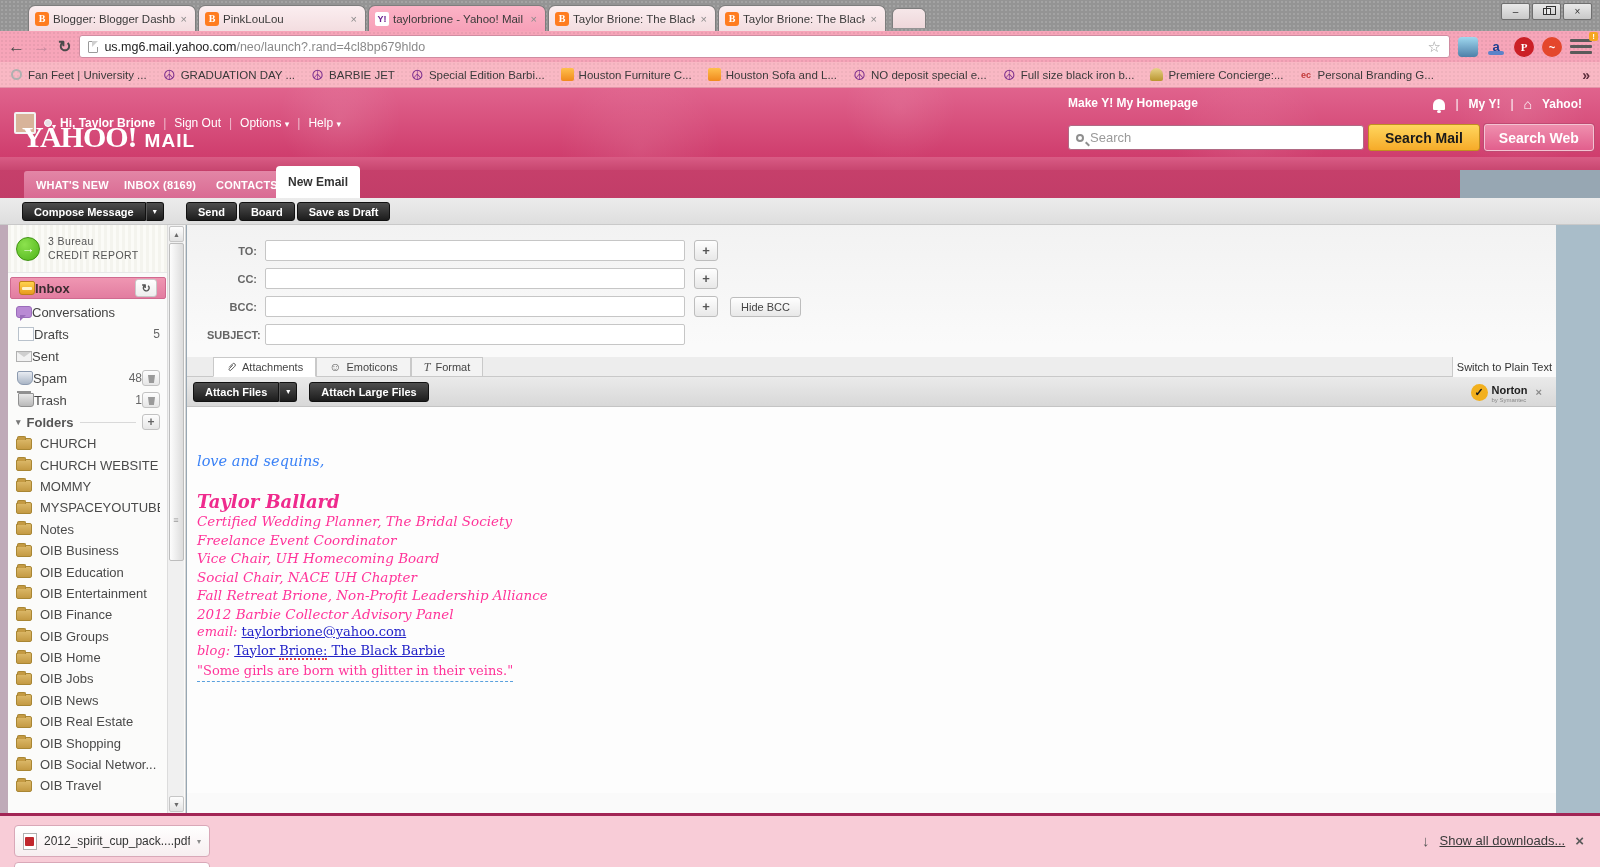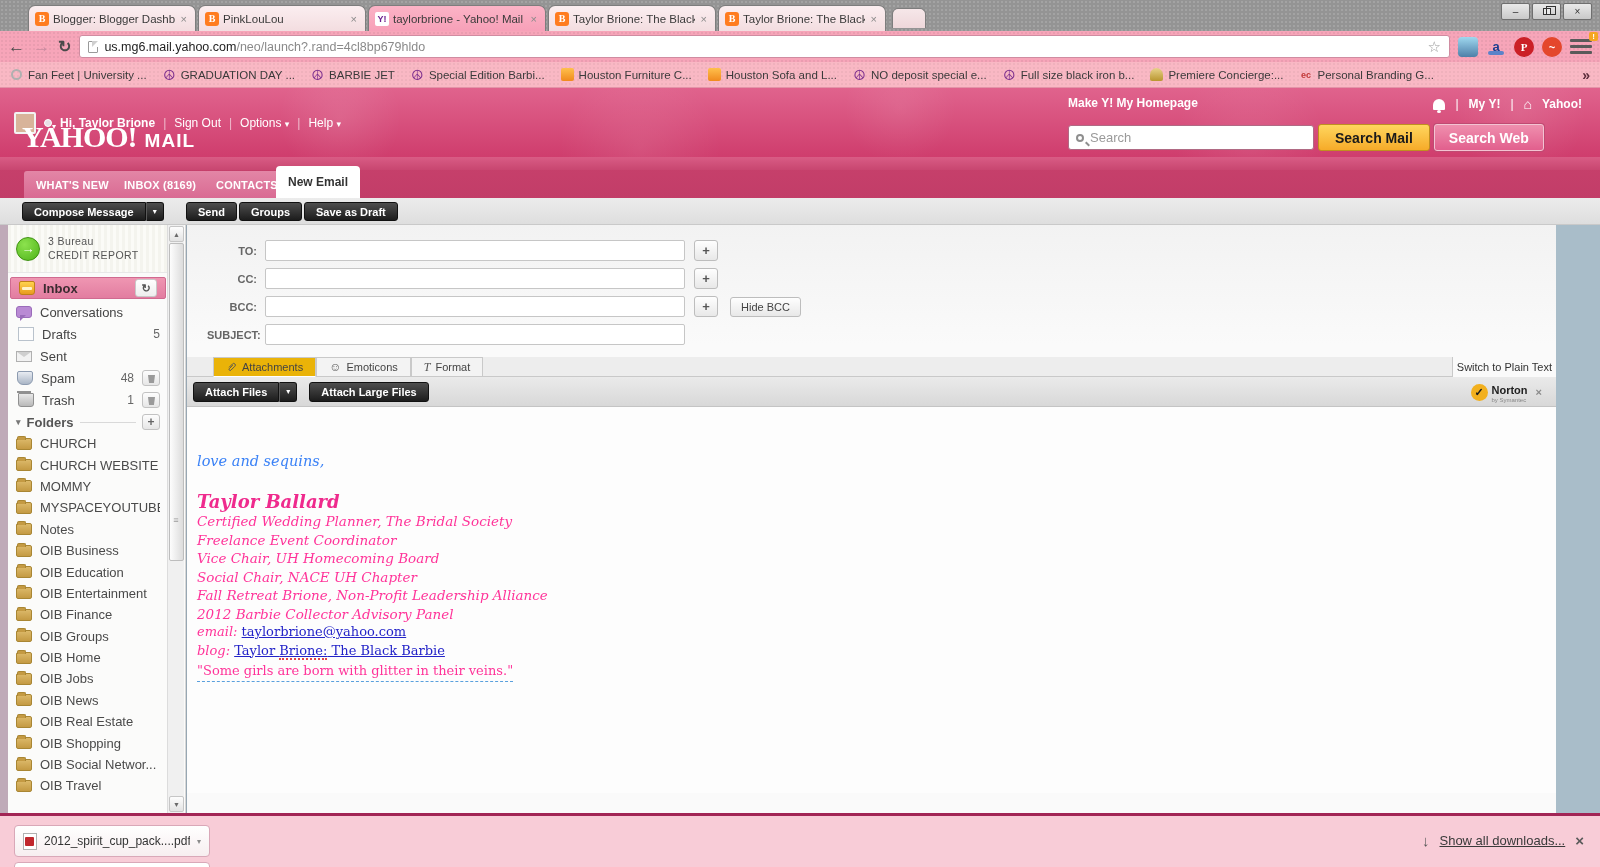--- a/index.html
+++ b/index.html
@@ -95,35 +95,35 @@
   .ylogo .main { font-family:"Liberation Serif",serif; font-weight:bold; font-size:30px;
     letter-spacing:-1px; color:#fff; }
   .ylogo .suffix { font-size:19px; font-weight:bold; letter-spacing:1px; color:#fff; }
   .yh-right-top { position:absolute; right:18px; top:8px; display:flex; align-items:center; gap:10px; font-size:12px; }
   .makehome { position:absolute; left:1068px; top:8px; font-weight:bold; font-size:12px; }
   .bellicon { width:12px; height:11px; background:#fff; border-radius:6px 6px 1px 1px; position:relative; }
   .bellicon::after { content:""; position:absolute; left:4px; bottom:-3px; width:4px; height:3px;
     background:#fff; border-radius:50%; }
   .homeicon { font-size:14px; }
   .ysearch { position:absolute; left:1068px; top:36px; display:flex; gap:4px; align-items:center; }
-  .searchwrap { width:246px; height:25px; background:#fff; border:1px solid #a8germ3b6; border:1px solid #b06a84;
+  .searchwrap { width:296px; height:25px; background:#fff; border:1px solid #a8germ3b6; border:1px solid #b06a84;
     border-radius:3px; display:flex; align-items:center; padding:0 7px; gap:6px; }
   .maglens { width:8px; height:8px; border:2px solid #8e8e8e; border-radius:50%; position:relative; flex:0 0 8px; }
   .maglens::after { content:""; position:absolute; left:7px; top:7px; width:5px; height:2px;
     background:#8e8e8e; transform:rotate(45deg); }
   .searchwrap input { border:none; outline:none; flex:1; font-size:13px; color:#333; background:transparent; }
   .searchwrap input::placeholder { color:#9a9a9a; }
   .btn-searchmail { height:27px; padding:0 16px; background:linear-gradient(#ffd65e,#f6ab29);
     border:1px solid #c08f1f; border-radius:3px; font-size:14px; font-weight:bold; color:#1a1a1a; }
   .btn-searchweb { height:27px; padding:0 14px; background:linear-gradient(#ef8fae,#e25f8d);
     border:1px solid #f3c3d2; border-radius:3px; font-size:14px; font-weight:bold; color:#fff;
     box-shadow:0 0 0 1px #c04a72; }
 
   
-  .navband { position:absolute; left:0; top:157px; width:1600px; height:41px;
+  .navband { position:absolute; left:0; top:157px; width:1460px; height:41px;
     background:linear-gradient(#d2477456 , transparent), #c23d68; }
   .navband::before { content:""; position:absolute; left:0; top:0; width:1600px; height:13px;
     background:linear-gradient(#d95c85,#c84670); }
   .mailtab { position:absolute; top:14px; height:27px; padding:0 12px; display:flex; align-items:center;
     font-size:11px; font-weight:bold; color:#fff; background:linear-gradient(#e386a6,#d96b93);
     border-radius:3px 3px 0 0; letter-spacing:.2px; }
   .mailtab.active { top:9px; height:32px; background:#fff; color:#333; font-size:12px;
     border-radius:4px 4px 0 0; letter-spacing:0; }
 
   
@@ -146,21 +146,21 @@
   
   .sidebar { position:absolute; left:8px; top:225px; width:178px; height:588px; background:#fbfbfa;
     border-right:1px solid #d7d7d7; font-size:13px; color:#444; }
   .sb-inner { position:absolute; left:0; top:0; width:160px; height:588px; overflow:hidden; }
   .ad { height:48px; background:repeating-linear-gradient(90deg,#f4f4ee 0 3px,#fbfbf7 3px 6px);
     display:flex; align-items:center; gap:8px; padding:0 8px; border-bottom:1px solid #e8e8e8; }
   .adarrow { width:24px; height:24px; border-radius:50%; background:radial-gradient(circle at 35% 30%,#8ce24e,#4fb31a);
     color:#fff; font-weight:bold; display:flex; align-items:center; justify-content:center; font-size:13px;
     border:1px solid #3f9212; }
   .adtext { font-size:10.5px; color:#555; line-height:1.25; letter-spacing:.4px; }
-  .sb-row { height:22px; display:flex; align-items:center; gap:8px; padding:0 8px; }
+  .sb-row { height:22px; display:flex; align-items:center; padding:0 8px; }
   .sb-row.selected { background:linear-gradient(#ef96b2,#e27da0); border:1px solid #d06a90;
     border-radius:2px; margin:4px 2px 2px 2px; font-weight:bold; color:#3b2b30; }
   .sb-label { flex:1; white-space:nowrap; overflow:hidden; }
   .sb-count { font-size:12px; color:#666; }
   .refreshbtn { width:22px; height:18px; background:linear-gradient(#fff,#eee); border:1px solid #c9c9c9;
     border-radius:3px; font-size:11px; color:#555; display:flex; align-items:center; justify-content:center; }
   .minitrash { width:18px; height:16px; background:linear-gradient(#fdfdfd,#e6e6e6); border:1px solid #c2c2c2;
     border-radius:3px; position:relative; }
   .minitrash::after { content:""; position:absolute; left:5px; top:4px; width:7px; height:8px;
     background:#9a9a9a; clip-path:polygon(0 0,100% 0,85% 100%,15% 100%); }
@@ -210,21 +210,21 @@
     border:1px solid #bdbdbd; border-radius:3px; color:#555; font-size:13px; font-weight:bold;
     display:flex; align-items:center; justify-content:center; }
   .hidebcc { height:20px; margin-left:12px; padding:0 10px; background:linear-gradient(#fefefe,#e8e8e8);
     border:1px solid #bdbdbd; border-radius:3px; font-size:11px; color:#444;
     display:flex; align-items:center; }
 
   .editstrip { position:relative; margin-top:12px; height:20px; border-bottom:1px solid #c9c9c9;
     background:#ededed; display:flex; align-items:flex-end; padding-left:26px; }
   .edittab { height:19px; display:flex; align-items:center; gap:5px; font-size:11px; color:#444;
     padding:0 12px; border:1px solid #c9c9c9; border-bottom:none; background:#f3f3f3; }
-  .edittab.active { background:#eab308; height:20px; margin-bottom:-1px; border-bottom:1px solid #fff; }
+  .edittab.active { background:#ffffff; height:20px; margin-bottom:-1px; border-bottom:1px solid #fff; }
   .switchplain { position:absolute; right:0; top:0; height:20px; display:flex; align-items:center;
     padding:0 4px; font-size:11px; color:#333; background:#fafafa; border-left:1px solid #c9c9c9; }
   .smiley { color:#555; font-size:12px; }
   .fmticon { font-family:"Liberation Serif",serif; font-style:italic; color:#555; font-size:12px; }
 
   .attachbar { position:relative; height:30px; background:linear-gradient(#eaeaea,#d8d8d8);
     border-bottom:1px solid #c4c4c4; display:flex; align-items:center; padding-left:6px; }
   .attachbar .darkbtn { height:20px; }
   .attach-split { display:flex; margin-right:12px; }
   .attach-split .darkbtn { border-radius:3px 0 0 3px; }
@@ -423,21 +423,21 @@
     <div class="mailtab active" style="left:276px;">New Email</div>
   </div>
 
   <div class="graybar">
     <div class="composebtn">
       <span class="darkbtn">Compose Message</span>
       <span class="split-caret">▾</span>
     </div>
     <div class="sendgroup">
       <span class="darkbtn">Send</span>
-      <span class="darkbtn">Groups</span>
+      <span class="darkbtn">Board</span>
       <span class="darkbtn">Save as Draft</span>
     </div>
   </div>
 
   <div class="leftframe"></div>
   <div class="rightcol"></div>
 
   <div class="sidebar">
     <div class="sb-inner">
       <div class="ad">

